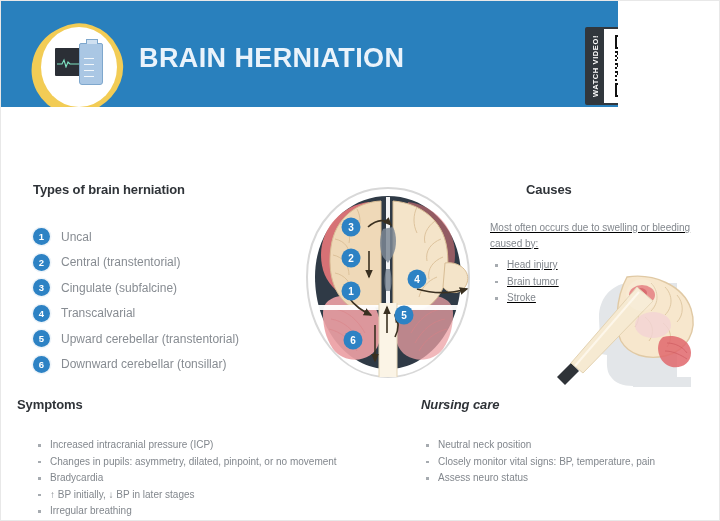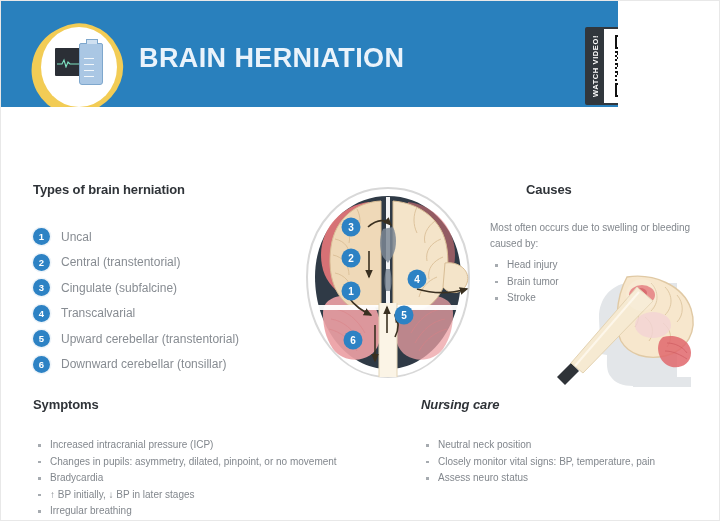--- a/index.html
+++ b/index.html
@@ -200,20 +200,21 @@
     color: #878c92;
     white-space: nowrap;
   }
 
   
   .causes-body {
     position: absolute;
     left: 489px;
     top: 219px;
     width: 205px;
+    text-decoration: underline;
   }
   .causes-lead {
     font-size: 10px;
     color: #82878d;
     line-height: 15.5px;
   }
   ul.bullets {
     list-style: none;
     margin: 6px 0 0 0;
     padding: 0;
@@ -718,21 +719,21 @@
       <g>
         <path d="M16 118 L30 104 L38 112 L24 126 Z" fill="#2f3338"></path>
         <path d="M30 104 L96 28 L112 42 L42 114 Z" fill="#f6ead2" stroke="#e4d3b2" stroke-width="1"></path>
         <path d="M34 107 L98 33" stroke="#fffaf0" stroke-width="2" opacity=".8"></path>
       </g>
 
       <circle cx="101" cy="36" r="16" fill="#ffffff" opacity=".12"></circle>
     </svg>
   </div>
 
-  <div class="h-sec" style="left:32px; top:396px;">Symptoms</div>
+  <div class="h-sec" style="left:16px; top:396px;">Symptoms</div>
 
   <ul class="bullets sym-list">
     <li>Increased intracranial pressure (ICP)</li>
     <li>Changes in pupils: asymmetry, dilated, pinpoint, or no movement</li>
     <li>Bradycardia</li>
     <li>↑ BP initially, ↓ BP in later stages</li>
     <li>Irregular breathing</li>
   </ul>
 
   <div class="h-sec" style="left:420px; top:396px;font-style:italic;">Nursing care</div>

